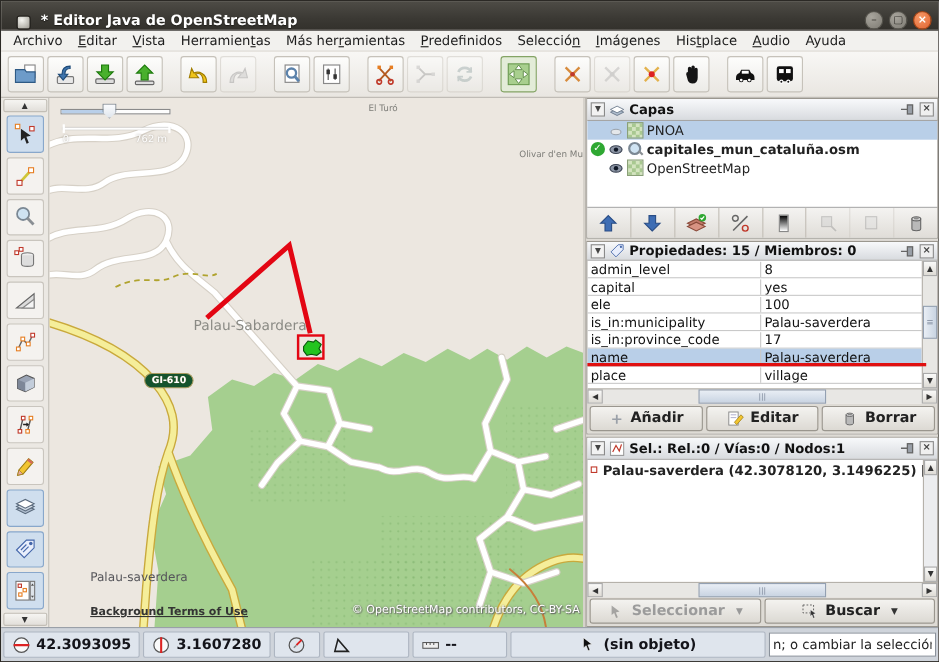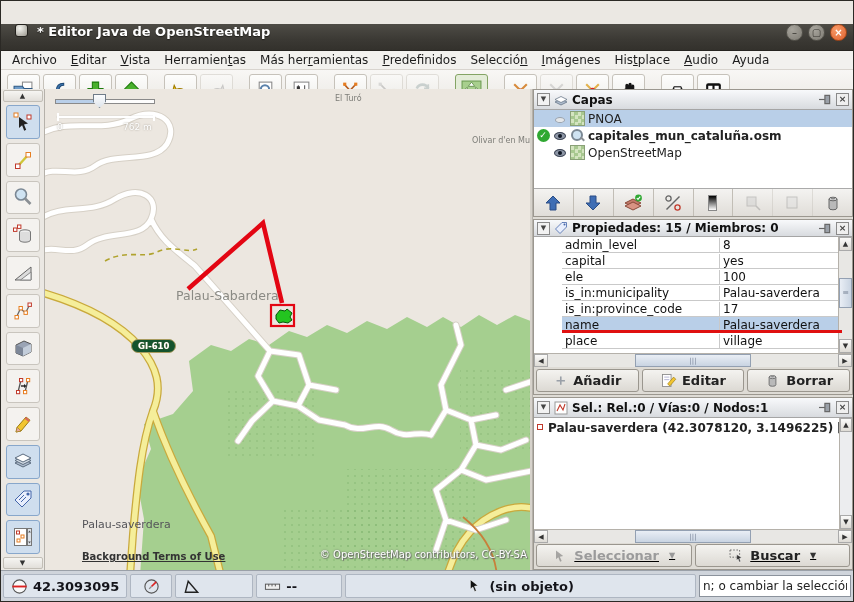--- a/index.html
+++ b/index.html
@@ -1,21 +1,21 @@
 <!DOCTYPE html>
 <html><head>
 <meta charset="utf-8">
 <style>
   html,body{margin:0;padding:0;background:#555;}
   *{box-sizing:border-box;}
   .window{position:relative;width:854px;height:602px;margin:0 auto;border:1px solid #2b2925;
     background:#ebe8e3;font-family:"DejaVu Sans",sans-serif;overflow:hidden;}
   
   .titlebar{height:27px;background:linear-gradient(#4e4c46,#3b3934 60%,#33312c);
-    display:flex;align-items:flex-start;padding:0 6px;border-bottom:1px solid #262420;margin-top:23px;}
+    display:flex;align-items:flex-end;padding:0 6px;border-bottom:1px solid #262420;}
   .app-icon{width:13px;height:13px;border-radius:3px;background:radial-gradient(circle at 35% 30%,#f5f5f0,#9a978e);
     border:1px solid #23211d;margin:0 9px 0 8px;}
   .title-text{color:#fff;font-size:13px;font-weight:bold;text-shadow:0 1px 1px #1d1c18;flex:1;}
   .winbtns{display:flex;gap:5px;}
   .wbtn{width:17px;height:17px;border-radius:50%;display:flex;align-items:center;justify-content:center;
     font-size:10px;line-height:1;color:#35332e;background:radial-gradient(circle at 35% 30%,#a8a59d,#7d7a72);
     border:1px solid #55534c;}
   .wbtn.close{background:radial-gradient(circle at 35% 30%,#f89a68,#e0622f);border-color:#a64617;color:#fff;font-weight:bold;}
   
   .menubar{height:19px;background:#f2f1ee;border-bottom:1px solid #d8d4ce;display:flex;align-items:center;padding:0 4px;}
@@ -90,21 +90,21 @@
   .licon.data::before{content:'';position:absolute;left:1px;top:1px;width:8px;height:8px;border-radius:50%;
     border:2px solid #7b8894;background:#cfe3f2;}
   .licon.data::after{content:'';position:absolute;left:10px;top:10px;width:5px;height:2px;background:#8a8f94;transform:rotate(45deg);}
   .licon.img{background:repeating-conic-gradient(#a8c890 0 25%,#d4e4c0 0 50%) 0 0/7px 7px;border:1px solid #8aa078;}
   .layers-toolbar{height:28px;border-top:1px solid #aaa;background:linear-gradient(#f4f3f1,#e0ddd8);display:flex;}
   .ltb-btn{flex:1;border-right:1px solid #c2beb6;display:flex;align-items:center;justify-content:center;}
   .ltb-btn svg{width:20px;height:20px;}
   .ltb-btn.disabled{opacity:.4;}
   .grad-chip{width:9px;height:16px;background:linear-gradient(#000,#fff);border:1px solid #888;}
   
-  .pbody{position:relative;height:134px;margin-left:28px;}
+  .pbody{position:relative;height:134px;}
   .ptable{position:absolute;left:0;top:0;right:14px;bottom:0;overflow:hidden;}
   .prow{height:16px;display:flex;border-bottom:1px solid #c9c9c9;font-size:12px;color:#111;align-items:center;}
   .prow.selected{background:#b9cfe8;}
   .pkey{width:158px;padding:0 3px;border-right:1px solid #c9c9c9;overflow:hidden;white-space:nowrap;}
   .pval{flex:1;padding:0 3px;overflow:hidden;white-space:nowrap;}
   .red-underline{position:absolute;left:0;right:10px;top:93px;height:3px;background:#e01010;z-index:5;}
   .vscroll{position:absolute;right:0;top:0;bottom:0;width:14px;background:#e8e7e4;border-left:1px solid #b5b1aa;
     display:flex;flex-direction:column;}
   .vs-arrow{height:14px;background:linear-gradient(#fafaf9,#dedbd5);border:1px solid #aaa;
     font-size:7px;line-height:12px;text-align:center;color:#333;}
@@ -122,21 +122,21 @@
   .pbuttons{height:30px;display:flex;gap:3px;padding:2px;background:#dedbd5;}
   .pbtn{flex:1;border:1px solid #9a968e;border-radius:3px;background:linear-gradient(#f4f3f0,#dcd9d3);
     display:flex;align-items:center;justify-content:center;gap:5px;font-size:13px;font-weight:bold;color:#222;}
   .pbtn svg{width:17px;height:17px;}
   .plus-glyph{color:#9aa0a8;font-size:15px;font-weight:bold;}
   
   .sel-list{flex:1;position:relative;overflow:hidden;}
   .sel-item{display:flex;align-items:flex-start;gap:5px;padding:3px 2px 0 3px;font-size:12px;font-weight:bold;color:#222;white-space:nowrap;}
   .sel-bullet{width:6px;height:6px;border:1.5px solid #c0392b;margin-top:3px;flex:none;}
   .sel-vscroll{position:absolute;right:0;top:0;bottom:0;width:13px;background:#eceeF1;background:#ecedef;border-left:1px solid #b5b1aa;display:flex;flex-direction:column;}
-  .sel-buttons{height:26px;display:flex;gap:3px;padding:1px 2px 2px 2px;background:#dedbd5;text-decoration:underline;}
+  .sel-buttons{height:26px;display:flex;gap:3px;padding:1px 2px 2px 2px;background:#dedbd5;}
   .selbtn{flex:1;border:1px solid #9a968e;border-radius:3px;background:linear-gradient(#f4f3f0,#dcd9d3);
     display:flex;align-items:center;justify-content:center;gap:6px;font-size:13px;font-weight:bold;color:#222;}
   .selbtn.disabled{color:#9b9b9b;}
   .selbtn svg{width:16px;height:16px;}
   .dd-arrow{font-size:8px;color:#333;margin-left:4px;}
   .selbtn.disabled .dd-arrow{color:#999;}
   
   .statusbar{position:absolute;left:0;right:0;bottom:0;height:31px;background:#cfd4db;border-top:1px solid #9aa0a8;
     display:flex;align-items:center;gap:3px;padding:0 2px;}
   .chip{height:24px;background:#dfe5ed;border:1px solid #aeb6c2;border-radius:2px;display:flex;align-items:center;
@@ -701,20 +701,27 @@
   </div>
 
   <div class="statusbar">
     <div class="chip">
       <svg viewBox="0 0 18 18">
           <circle cx="9" cy="9" r="7" fill="#fafafa" stroke="#555" stroke-width="1.2"></circle>
           <line x1="1.5" y1="9" x2="16.5" y2="9" stroke="#d22" stroke-width="2"></line>
         </svg>
       <span>42.3093095</span>
     </div>
+    <div class="chip">
+      <svg viewBox="0 0 18 18">
+          <circle cx="9" cy="9" r="7" fill="#fafafa" stroke="#555" stroke-width="1.2"></circle>
+          <line x1="9" y1="1.5" x2="9" y2="16.5" stroke="#d22" stroke-width="2"></line>
+        </svg>
+      <span>3.1607280</span>
+    </div>
     <div class="chip" style="width:42px;justify-content:center">
       <svg viewBox="0 0 18 18">
           <circle cx="9" cy="9" r="7" fill="none" stroke="#555" stroke-width="1.2"></circle>
           <line x1="9" y1="9" x2="14" y2="4" stroke="#d22" stroke-width="1.8"></line>
           <line x1="9" y1="9" x2="6.5" y2="11.5" stroke="#888" stroke-width="1.4"></line>
         </svg>
     </div>
     <div class="chip" style="width:78px">
       <svg viewBox="0 0 18 18">
           <path d="M2.5 15h13L5.5 3.5z" fill="none" stroke="#222" stroke-width="1.5"></path>

